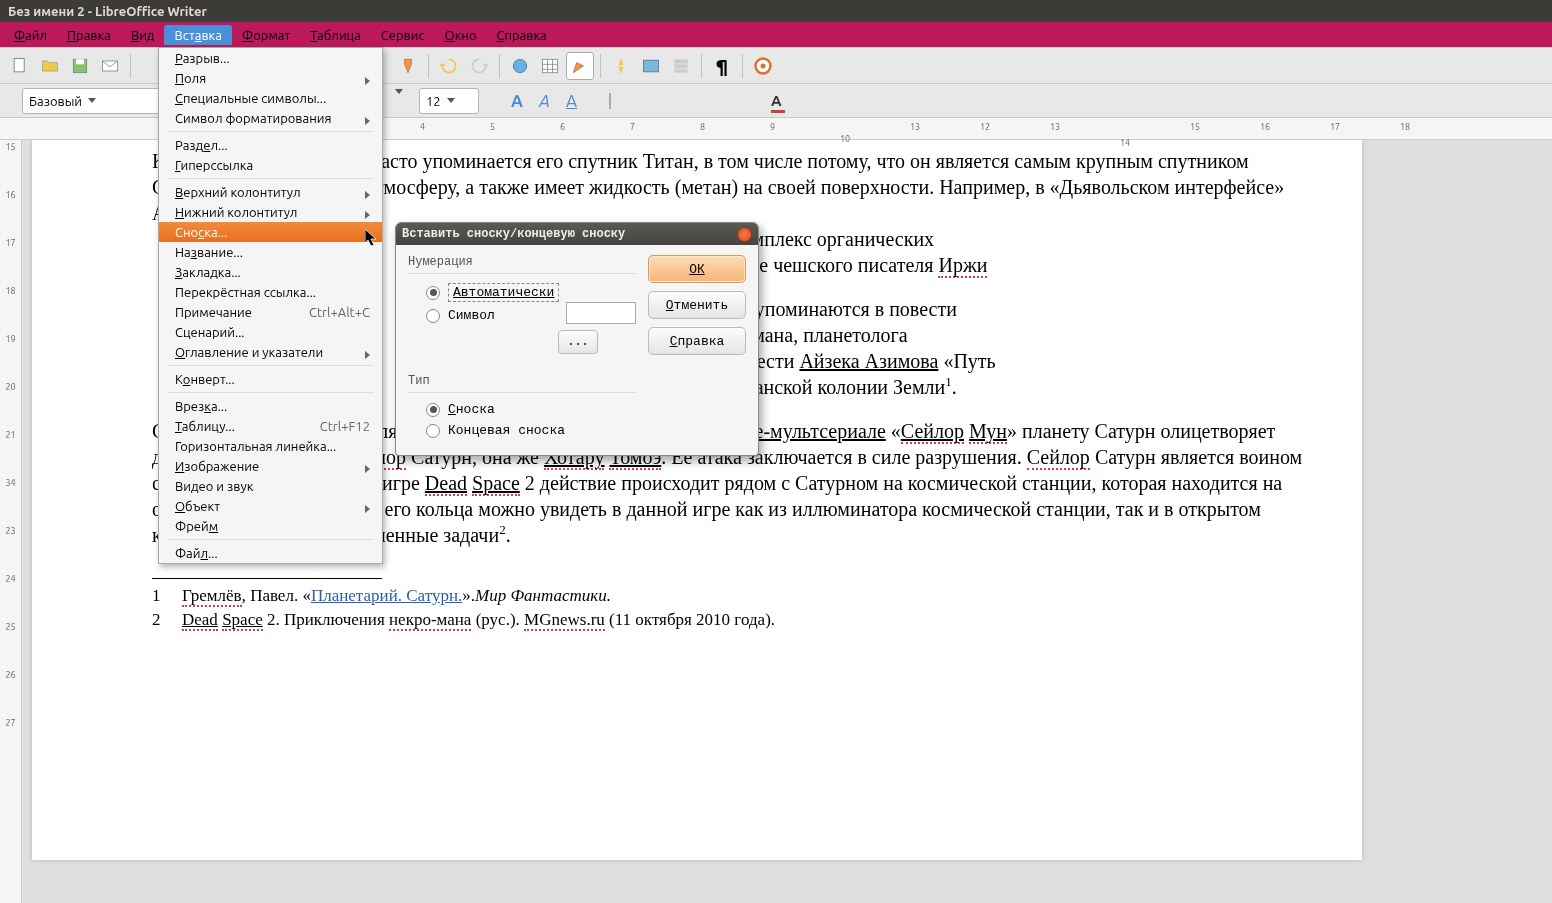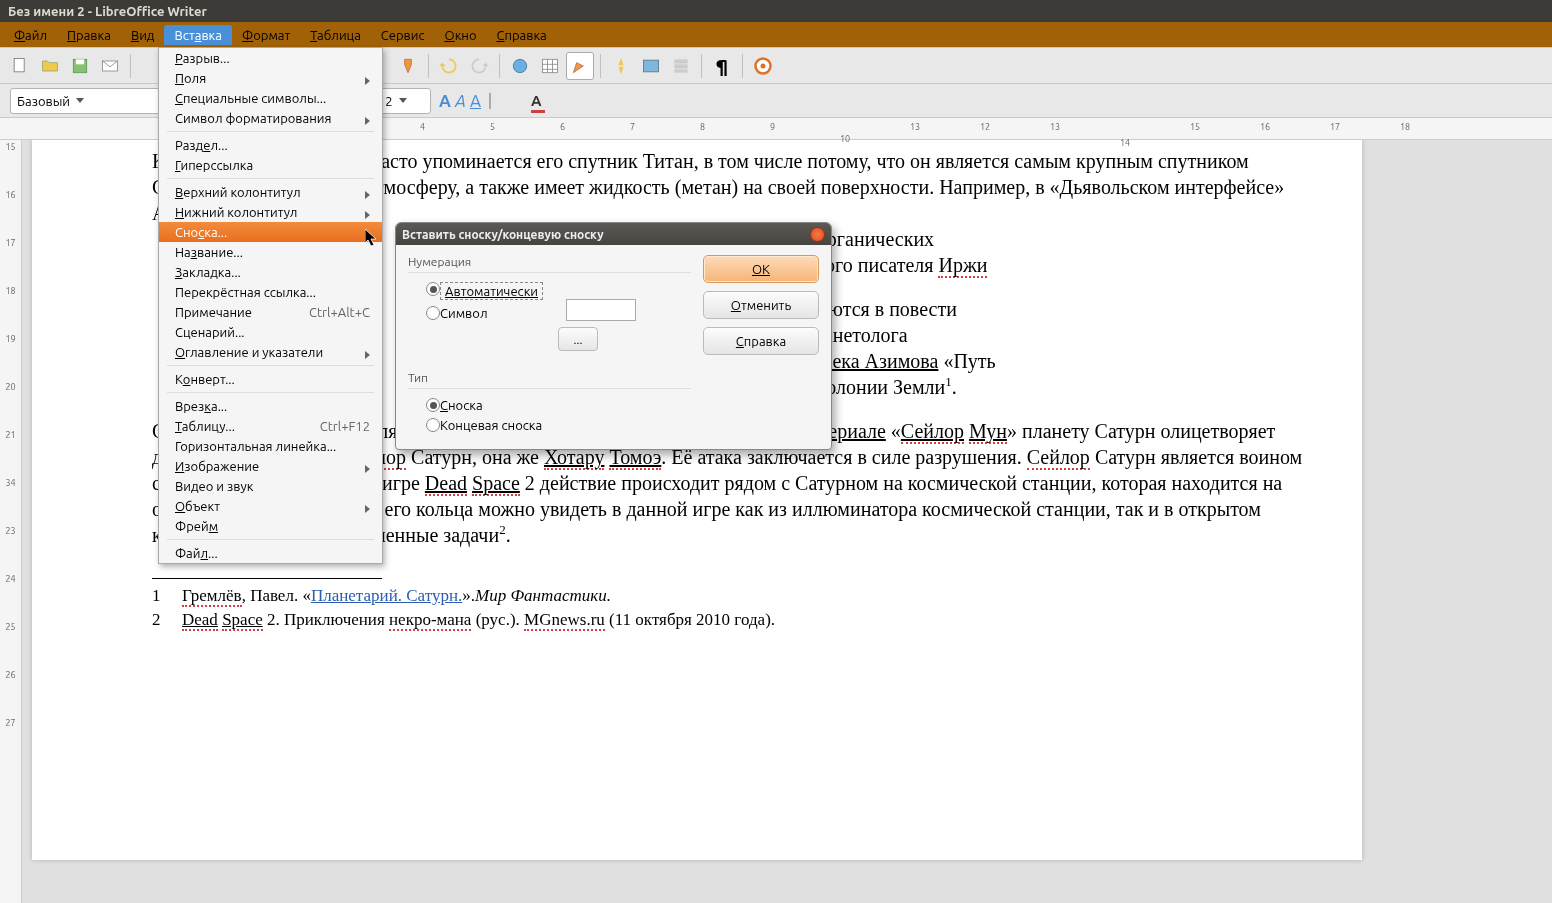--- a/index.html
+++ b/index.html
@@ -1,26 +1,26 @@
 <!DOCTYPE html>
 <html><head>
 <meta charset="utf-8">
 <style>
 * { box-sizing: border-box; margin: 0; padding: 0; }
 body { font-family: "Ubuntu", "DejaVu Sans", sans-serif; font-size: 13px; background: #f0f0f0; width: 1552px; height: 903px; overflow: hidden; position: relative; }
 .titlebar { background: #3c3b37; color: #dfdbd2; height: 22px; padding: 2px 8px; font-size: 13px; font-weight: bold; line-height: 18px; }
-.menubar { background: #a16207; border-bottom: 1px solid #c9c9c9; height: 26px; display: flex; padding: 0 4px; align-items: center; }
+.menubar { background: #be185d; border-bottom: 1px solid #c9c9c9; height: 26px; display: flex; padding: 0 4px; align-items: center; }
 .menubar-item { padding: 3px 10px; cursor: default; }
 .menubar-item.active { background: #4a90d9; color: white; border-radius: 3px 3px 0 0; }
 .menubar-item .mnemonic { text-decoration: underline; }
 .toolbar { background: #e8e8e8; border-bottom: 1px solid #c9c9c9; height: 36px; display: flex; align-items: center; padding: 0 6px; gap: 2px; }
 .toolbar .btn { width: 28px; height: 28px; display: inline-flex; align-items: center; justify-content: center; border: 1px solid transparent; border-radius: 3px; }
 .toolbar .btn svg { width: 20px; height: 20px; }
 .toolbar .sep { width: 1px; height: 24px; background: #c0c0c0; margin: 0 4px; }
-.toolbar2 { background: #e8e8e8; border-bottom: 1px solid #c9c9c9; height: 34px; display: flex; align-items: center; padding: 0 6px; gap: 4px; }
+.toolbar2 { background: #e8e8e8; border-bottom: 1px solid #c9c9c9; height: 34px; display: flex; align-items: center; padding: 0 6px; gap: 16px; }
 .combo-btn { background: #fff; border: 1px solid #b4b4b4; height: 26px; display: flex; align-items: center; padding: 0 6px; border-radius: 3px; }
 .down-caret { border-left: 4px solid transparent; border-right: 4px solid transparent; border-top: 5px solid #555; margin-left: 6px; }
 .ruler { height: 22px; background: #f5f5f5; border-bottom: 1px solid #ccc; font-size: 9px; color: #666; position: relative; }
 .workspace { display: flex; height: calc(903px - 22px - 26px - 36px - 34px - 22px); background: #e0e0e0; }
 .vruler { width: 22px; background: #f5f5f5; border-right: 1px solid #ccc; flex-shrink: 0; font-size: 9px; color: #666; }
 .vruler div { height: 48px; text-align: center; padding-top: 2px; }
 .page-area { flex: 1; overflow: auto; }
 .page { background: #fff; margin: 0 0 0 10px; padding: 8px 35px 20px 120px; box-shadow: 0 0 5px rgba(0,0,0,.2); min-height: 720px; font-family: "Liberation Serif", "Times New Roman", serif; font-size: 20px; line-height: 1.3; color: #000; width: 1330px; }
 .page p { margin-bottom: 18px; }
 .page a, .page .ul { text-decoration: underline; color: inherit; }
@@ -28,27 +28,27 @@
 .page sup { font-size: 0.65em; vertical-align: super; }
 .footnotes-sep { border: none; border-top: 1px solid #000; width: 230px; margin-top: 30px; margin-bottom: 6px; }
 .footnote-row { font-size: 17px; display: flex; gap: 18px; margin-bottom: 2px; }
 .footnote-row .num { width: 12px; }
 .dropdown { position: absolute; left: 158px; top: 47px; width: 225px; background: #f5f5f5; border: 1px solid #aaa; box-shadow: 2px 3px 6px rgba(0,0,0,.3); }
 .dropdown-item { padding: 3px 12px 3px 16px; display: flex; justify-content: space-between; align-items: flex-end; font-size: 13px; cursor: default; }
 .dropdown-item .mnemonic { text-decoration: underline; }
 .dropdown-item.highlight { background: linear-gradient(#f28b3c, #e96f1f); color: #fff; }
 .dropdown-sep { height: 1px; background: #ddd; margin: 3px 8px; }
 .submenu-arrow { border-left: 5px solid #666; border-top: 4px solid transparent; border-bottom: 4px solid transparent; }
-.dialog { position: absolute; left: 395px; top: 222px; width: 437px; background: #f5f5f5; border: 1px solid #888; box-shadow: 3px 5px 10px rgba(0,0,0,.35); border-radius: 6px 6px 4px 4px; overflow: hidden; }
+.dialog { position: absolute; left: 395px; top: 222px; width: 364px; background: #f5f5f5; border: 1px solid #888; box-shadow: 3px 5px 10px rgba(0,0,0,.35); border-radius: 6px 6px 4px 4px; overflow: hidden; font-family: Liberation Mono, monospace; }
 .dialog-titlebar { height: 22px; background: linear-gradient(#5a5955, #45443f); color: #eee; font-size: 12px; display: flex; align-items: center; justify-content: space-between; padding: 0 6px; font-weight: bold; }
 .close-btn { width: 15px; height: 15px; background: radial-gradient(#f47a4a,#e04a1a); border-radius: 50%; border: 1px solid #a03010; }
 .dialog-body { display: flex; padding: 10px 12px 14px 12px; gap: 12px; }
 .dialog-left { flex: 1; }
 .dlg-group-title { font-size: 12px; color: #555; padding: 0 0 4px 0; border-bottom: 1px solid #ddd; margin-bottom: 6px; }
-.radio-row { display: flex; gap: 0; font-size: 13px; padding: 3px 0 3px 18px; }
+.radio-row { display: flex; align-items: center; gap: 8px; font-size: 13px; padding: 3px 0 3px 18px; }
 .radio-outer { width: 14px; height: 14px; border: 1px solid #888; border-radius: 50%; display: flex; align-items: center; justify-content: center; background: #fff; }
 .radio-inner { width: 7px; height: 7px; border-radius: 50%; background: #555; }
 .radio-label.box { border: 1px dashed #888; padding: 1px 4px; }
 .sym-input { width: 70px; height: 22px; border: 1px solid #aaa; background: #fff; margin-left: 28px; }
 .sym-btn { width: 40px; height: 24px; border: 1px solid #bbb; border-radius: 4px; background: linear-gradient(#fcfcfc,#e6e6e6); margin: 6px 0 0 150px; font-size: 12px; display: flex; align-items: center; justify-content: center; }
 .dialog-buttons { display: flex; flex-direction: column; gap: 8px; width: 116px; }
 .dlg-btn { height: 28px; border: 1px solid #bbb; border-radius: 5px; background: linear-gradient(#fcfcfc,#e5e5e5); font-size: 13px; display: flex; align-items: center; justify-content: center; }
 .dlg-btn.primary { background: linear-gradient(#fddbb8,#f6b477); border: 1px solid #d8985a; box-shadow: inset 0 0 0 1px #ffe9cf; }
 .cursor-arrow { position: absolute; left: 365px; top: 229px; z-index: 1000; pointer-events: none; }
 </style>

